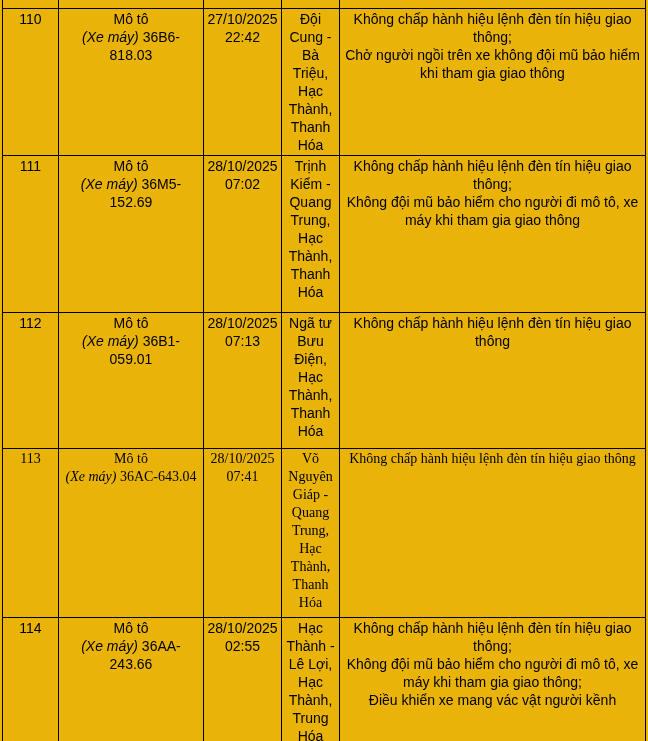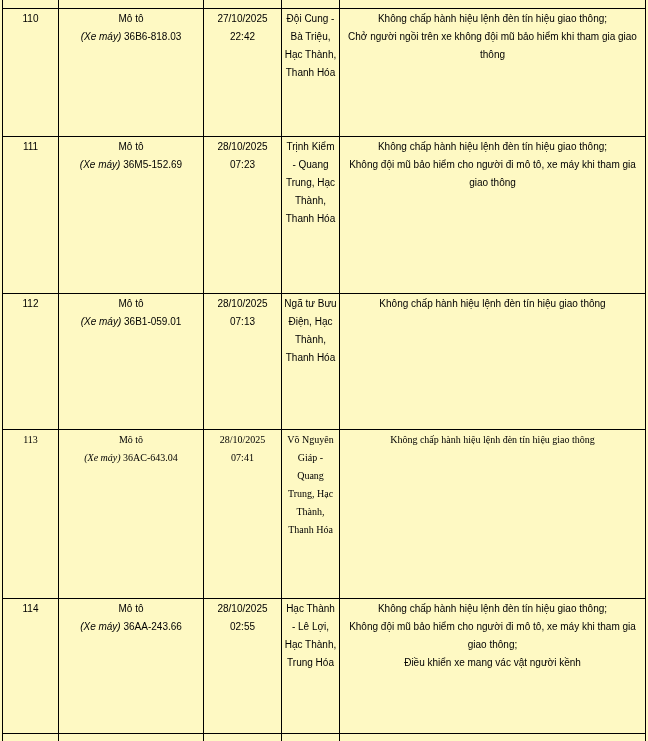--- a/index.html
+++ b/index.html
@@ -5,23 +5,23 @@
   html, body {
     margin: 0;
     padding: 0;
     background: #ffffff;
   }
   .viewport {
     position: relative;
     width: 648px;
     height: 741px;
     overflow: hidden;
-    background: #fef9c3;
+    background: #eab308;
     font-family: "Liberation Sans", sans-serif;
-    font-size: 10px;
+    font-size: 14px;
     line-height: 18px;
     color: #000000;
   }
   table.vio {
     border-collapse: collapse;
     table-layout: fixed;
     width: 643px;
     margin-left: 2px;
     margin-top: 0;
   }
@@ -84,21 +84,21 @@
           </td>
         </tr>
         <tr class="data-row dr1">
           <td>111</td>
           <td>
             <div>Mô tô</div>
             <div><span class="vsub">(Xe máy)</span><span> 36M5-152.69</span></div>
           </td>
           <td>
             <div>28/10/2025</div>
-            <div>07:23</div>
+            <div>07:02</div>
           </td>
           <td class="c-loc">Trịnh Kiểm - Quang Trung, Hạc Thành, Thanh Hóa</td>
           <td class="c-vio">
             <div class="vline">Không chấp hành hiệu lệnh đèn tín hiệu giao thông;</div>
             <div class="vline">Không đội mũ bảo hiểm cho người đi mô tô, xe máy khi tham gia giao thông</div>
           </td>
         </tr>
         <tr class="data-row dr2">
           <td>112</td>
           <td>

